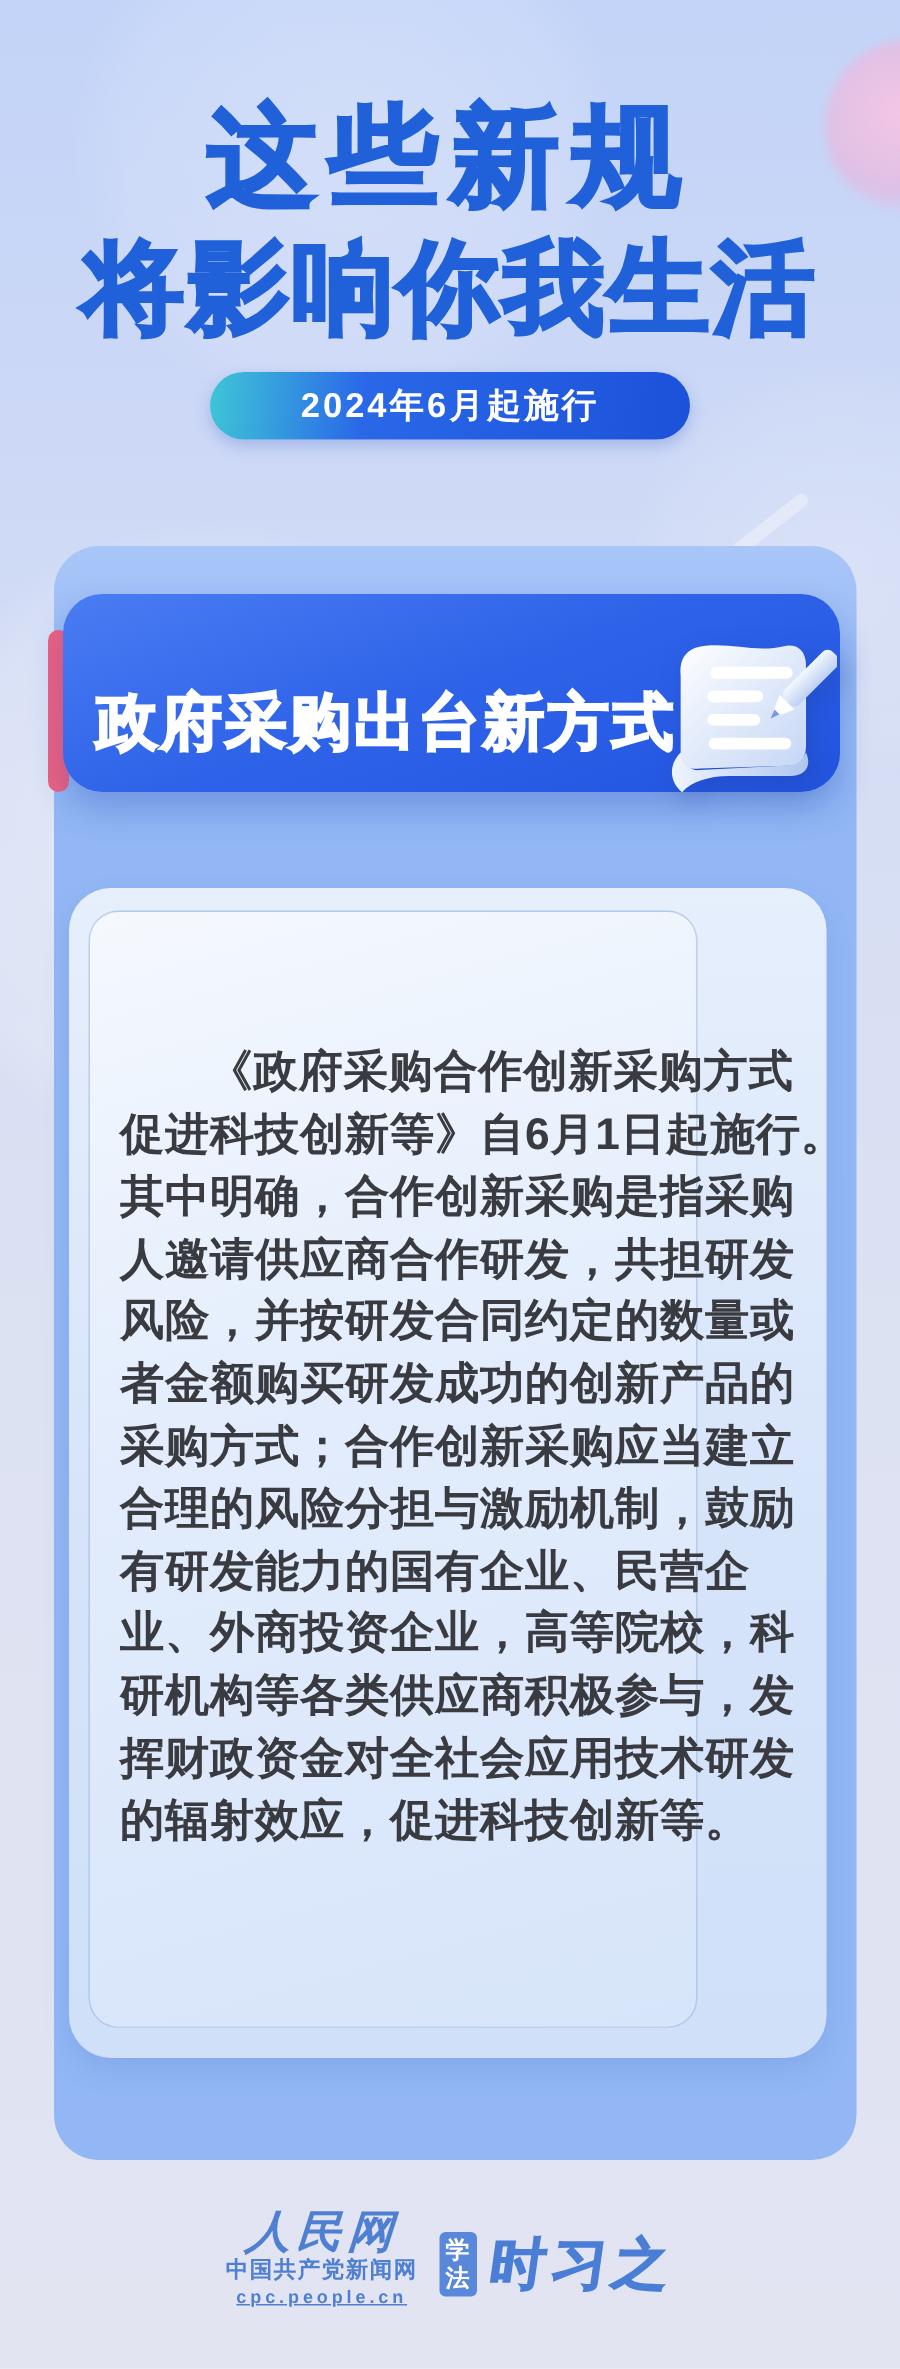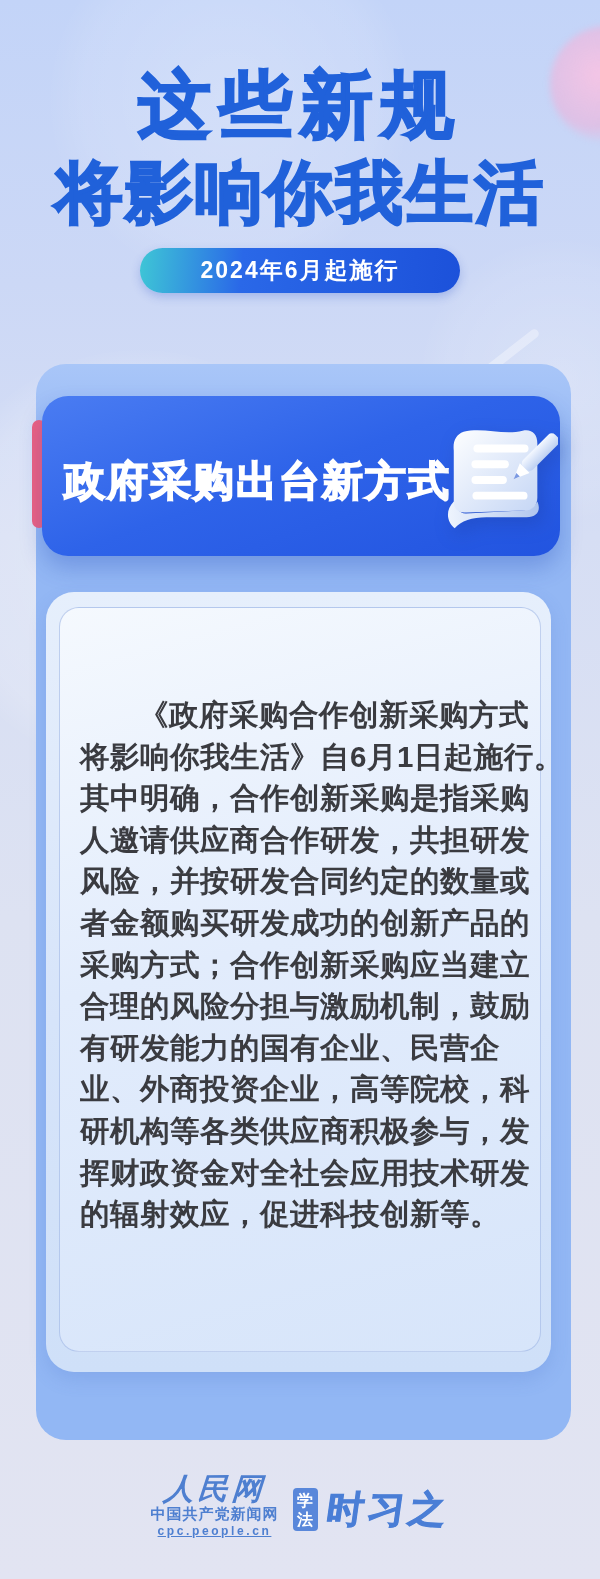--- a/index.html
+++ b/index.html
@@ -40,40 +40,40 @@
   
   .panel{
     position:absolute;left:36px;top:364px;width:535px;height:1076px;border-radius:30px;
     background:linear-gradient(180deg,#a9c6f8 0%,#93b7f4 10%,#92b7f4 100%);
   }
   .accent-bar{
     position:absolute;left:32px;top:420px;width:14px;height:108px;border-radius:7px;
     background:#ee6181;
   }
   .section-header{
-    position:absolute;left:42px;top:396px;width:518px;height:160px;border-radius:26px;
+    position:absolute;left:42px;top:396px;width:518px;height:132px;border-radius:26px;
     background:linear-gradient(160deg,#4a7cf2 0%,#2e63e9 48%,#2254e0 100%);
     box-shadow:0 12px 22px rgba(30,70,180,.28);
   }
   .section-title{
     position:absolute;left:22px;top:58px;
     color:#ffffff;font-size:41px;font-weight:900;letter-spacing:2px;
     -webkit-text-stroke:1.6px #ffffff;white-space:nowrap;
   }
   .doc-icon{position:absolute;left:398px;top:20px;width:118px;height:122px;
     filter:drop-shadow(5px 7px 9px rgba(25,55,150,.30));}
 
   
   .content-card{
     position:absolute;left:46px;top:592px;width:505px;height:780px;border-radius:28px;
     background:linear-gradient(180deg,#e6effc 0%,#d6e4fa 55%,#cfe0f8 100%);
     box-shadow:0 8px 18px rgba(70,110,200,.18);
   }
   .content-inner{
-    position:absolute;left:13px;top:15px;width:482px;height:745px;border-radius:20px;
+    position:absolute;left:13px;top:15px;width:406px;height:745px;border-radius:20px;
     background:linear-gradient(165deg,#f5f9fe 0%,#e2ecfc 45%,#d7e5fa 100%);
     border:1px solid rgba(150,175,225,.55);
     padding:86px 20px 0 20px;
   }
   .bline{
     color:#3a3b40;font-size:29.5px;line-height:41.6px;letter-spacing:0.5px;
     font-weight:600;white-space:nowrap;
   }
   .bline.first{padding-left:59px;}
 
@@ -149,21 +149,21 @@
         <rect x="89" y="8" width="14" height="46" rx="5" fill="url(#pencilg)"></rect>
         <path d="M89,54 L96,70 L103,54 Z" fill="#ffffff"></path>
         <path d="M93.5,63.5 L96,70 L98.5,63.5 Z" fill="#7b99e2"></path>
       </g>
     </svg>
   </div>
 
   <div class="content-card">
     <div class="content-inner">
         <div class="bline first">《政府采购合作创新采购方式</div>
-        <div class="bline">将影响你我生活》自6月1日起施行。</div>
+        <div class="bline">促进科技创新等》自6月1日起施行。</div>
         <div class="bline">其中明确，合作创新采购是指采购</div>
         <div class="bline">人邀请供应商合作研发，共担研发</div>
         <div class="bline">风险，并按研发合同约定的数量或</div>
         <div class="bline">者金额购买研发成功的创新产品的</div>
         <div class="bline">采购方式；合作创新采购应当建立</div>
         <div class="bline">合理的风险分担与激励机制，鼓励</div>
         <div class="bline">有研发能力的国有企业、民营企</div>
         <div class="bline">业、外商投资企业，高等院校，科</div>
         <div class="bline">研机构等各类供应商积极参与，发</div>
         <div class="bline">挥财政资金对全社会应用技术研发</div>

